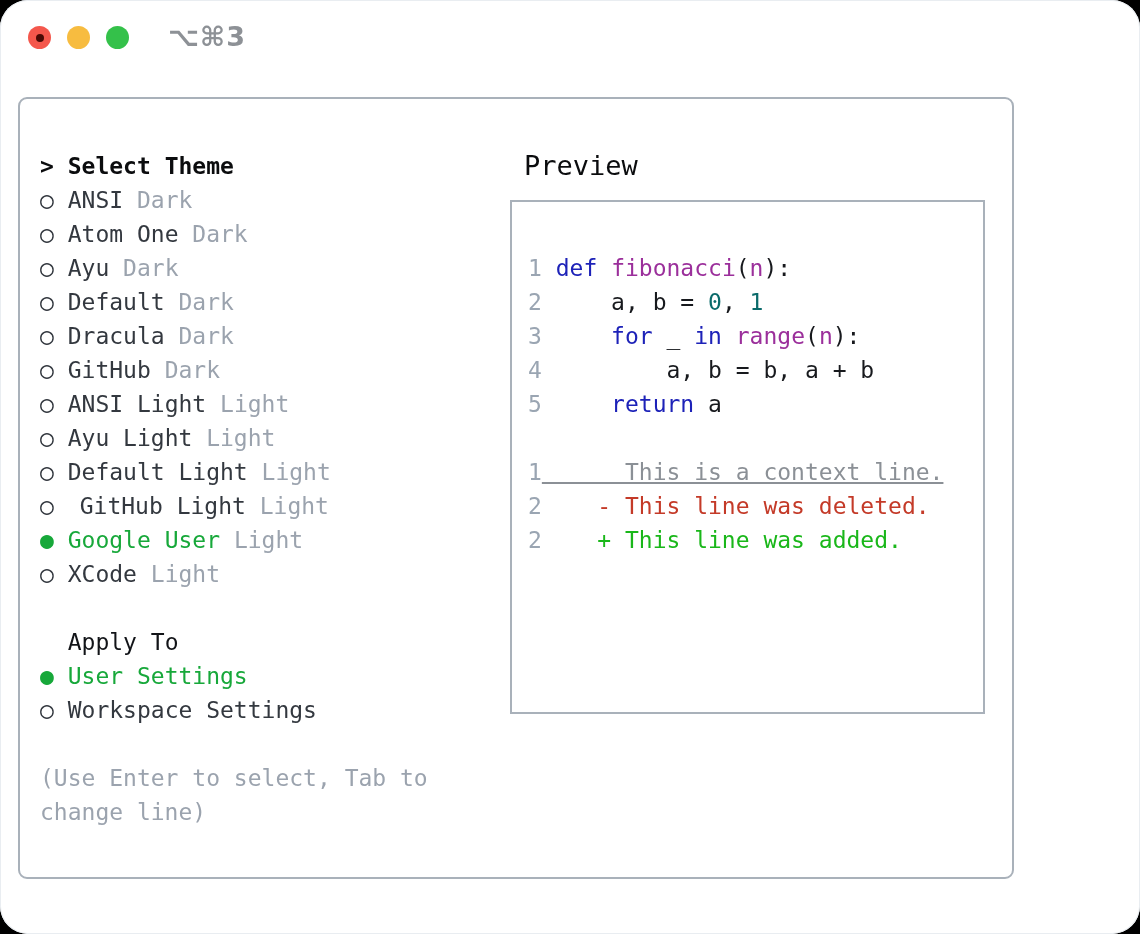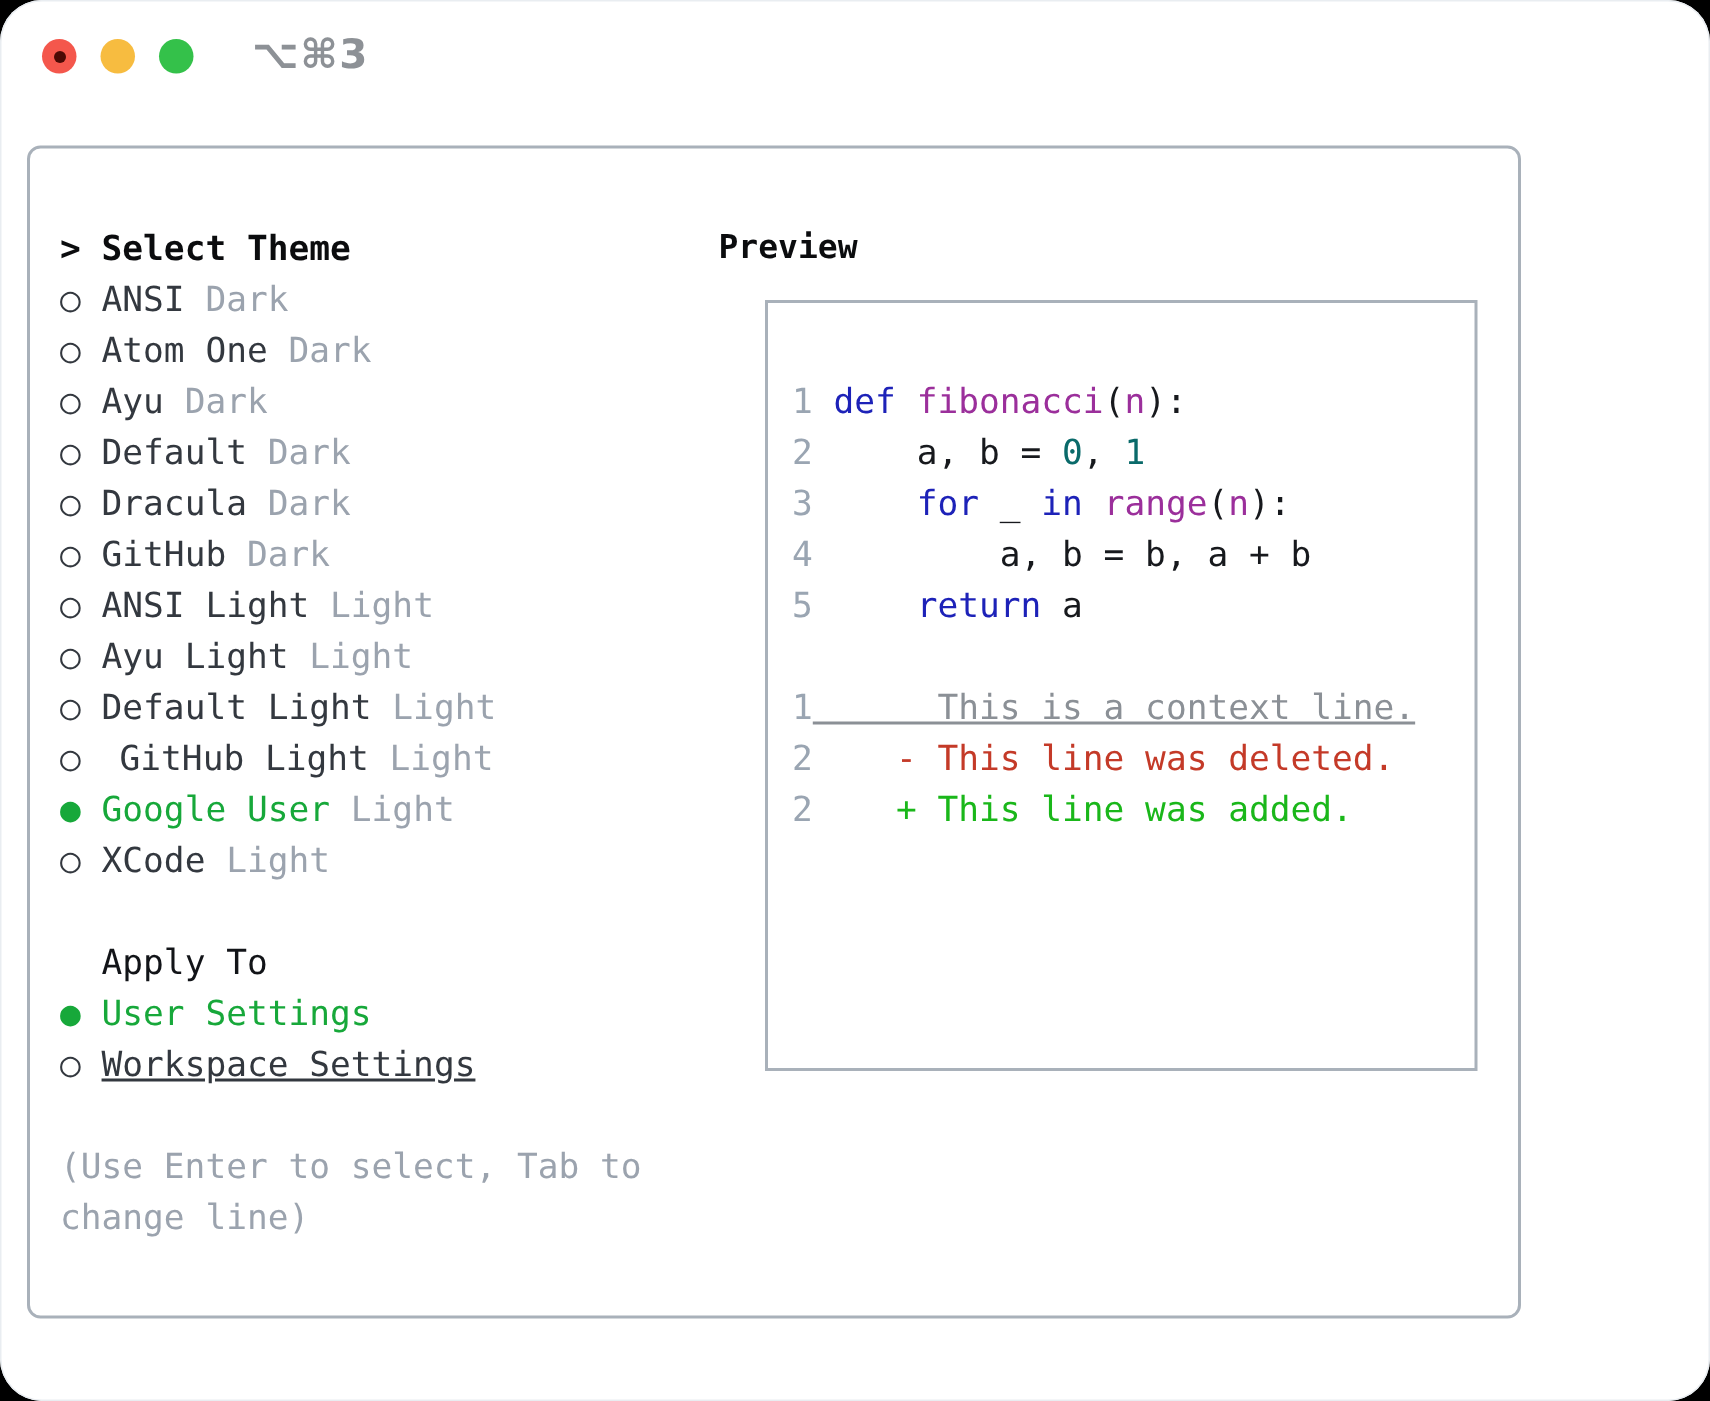--- a/index.html
+++ b/index.html
@@ -25,22 +25,22 @@
   }
   
   .panel{
     position:absolute;left:18px;top:97px;width:996px;height:782px;
     border:2px solid #a9b1ba;border-radius:9px;background:#fff;
     box-sizing:border-box;
   }
   .row{height:34px;line-height:34px;white-space:pre;font-size:23px;}
   .left-col{position:absolute;left:20px;top:50px;}
   .preview-title{
-    position:absolute;left:459px;top:50px;height:34px;line-height:34px;
-    font-size:22px;font-weight:bold;
+    position:absolute;left:504px;top:50px;height:34px;line-height:34px;
+    font-size:27px;font-weight:normal;
   }
   .preview-box{
     position:absolute;left:490px;top:101px;width:475px;height:514px;
     border:2px solid #a9b1ba;background:#fff;
     box-sizing:border-box;padding:49px 0 0 16px;overflow:hidden;
   }
   #diff-block{margin-top:34px;}
   .bold{font-weight:bold;}
 </style>
 </head>
@@ -65,21 +65,21 @@
         <div class="row"><span style="color: rgb(51, 56, 63);">○ </span><span style="color: rgb(51, 56, 63);">GitHub</span><span style="color: rgb(155, 163, 174);"> Dark</span></div>
         <div class="row"><span style="color: rgb(51, 56, 63);">○ </span><span style="color: rgb(51, 56, 63);">ANSI Light</span><span style="color: rgb(155, 163, 174);"> Light</span></div>
         <div class="row"><span style="color: rgb(51, 56, 63);">○ </span><span style="color: rgb(51, 56, 63);">Ayu Light</span><span style="color: rgb(155, 163, 174);"> Light</span></div>
         <div class="row"><span style="color: rgb(51, 56, 63);">○ </span><span style="color: rgb(51, 56, 63);">Default Light</span><span style="color: rgb(155, 163, 174);"> Light</span></div>
         <div class="row"><span style="color: rgb(51, 56, 63);">○ </span><span style="color: rgb(51, 56, 63); margin-left: 12px;">GitHub Light</span><span style="color: rgb(155, 163, 174);"> Light</span></div>
         <div class="row"><span style="color: rgb(23, 168, 58);">● </span><span style="color: rgb(23, 168, 58);">Google User</span><span style="color: rgb(155, 163, 174);"> Light</span></div>
         <div class="row"><span style="color: rgb(51, 56, 63);">○ </span><span style="color: rgb(51, 56, 63);">XCode</span><span style="color: rgb(155, 163, 174);"> Light</span></div>
         <div class="row"><span>&nbsp;</span></div>
         <div class="row"><span>  </span><span style="color: rgb(18, 20, 24);">Apply To</span></div>
         <div class="row"><span style="color: rgb(23, 168, 58);">● </span><span style="color: rgb(23, 168, 58);">User Settings</span></div>
-        <div class="row"><span style="color: rgb(51, 56, 63);">○ </span><span style="color: rgb(51, 56, 63); text-decoration: underline;">Workspace Settings</span></div>
+        <div class="row"><span style="color: rgb(51, 56, 63);">○ </span><span style="color: rgb(51, 56, 63);">Workspace Settings</span></div>
         <div class="row"><span>&nbsp;</span></div>
         <div class="row"><span style="color: rgb(155, 163, 174);">(Use Enter to select, Tab to</span></div>
         <div class="row"><span style="color: rgb(155, 163, 174);">change line)</span></div>
       </div>
     <div class="preview-title" id="preview-title" style="color: rgb(11, 12, 14);">Preview</div>
     <div class="preview-box">
       <div id="code-block">
           <div class="row"><span style="color: rgb(154, 165, 178);">1</span><span style="color: rgb(23, 25, 29);"> </span><span style="color: rgb(29, 34, 184);">def</span><span style="color: rgb(23, 25, 29);"> </span><span style="color: rgb(155, 47, 155);">fibonacci</span><span style="color: rgb(23, 25, 29);">(</span><span style="color: rgb(155, 47, 155);">n</span><span style="color: rgb(23, 25, 29);">):</span></div>
           <div class="row"><span style="color: rgb(154, 165, 178);">2</span><span style="color: rgb(23, 25, 29);">     a, b = </span><span style="color: rgb(10, 106, 106);">0</span><span style="color: rgb(23, 25, 29);">, </span><span style="color: rgb(10, 106, 106);">1</span></div>
           <div class="row"><span style="color: rgb(154, 165, 178);">3</span><span style="color: rgb(23, 25, 29);">     </span><span style="color: rgb(29, 34, 184);">for</span><span style="color: rgb(23, 25, 29);"> _ </span><span style="color: rgb(29, 34, 184);">in</span><span style="color: rgb(23, 25, 29);"> </span><span style="color: rgb(155, 47, 155);">range</span><span style="color: rgb(23, 25, 29);">(</span><span style="color: rgb(155, 47, 155);">n</span><span style="color: rgb(23, 25, 29);">):</span></div>

